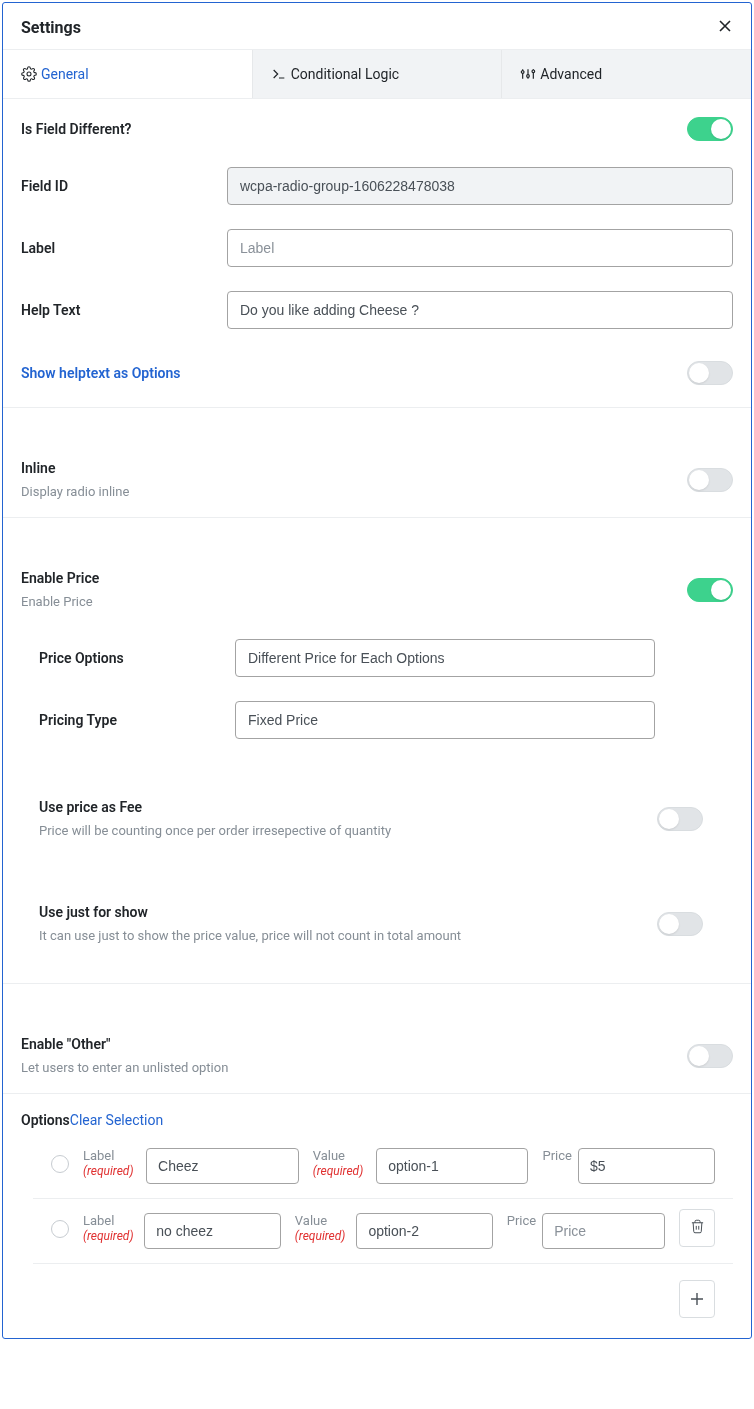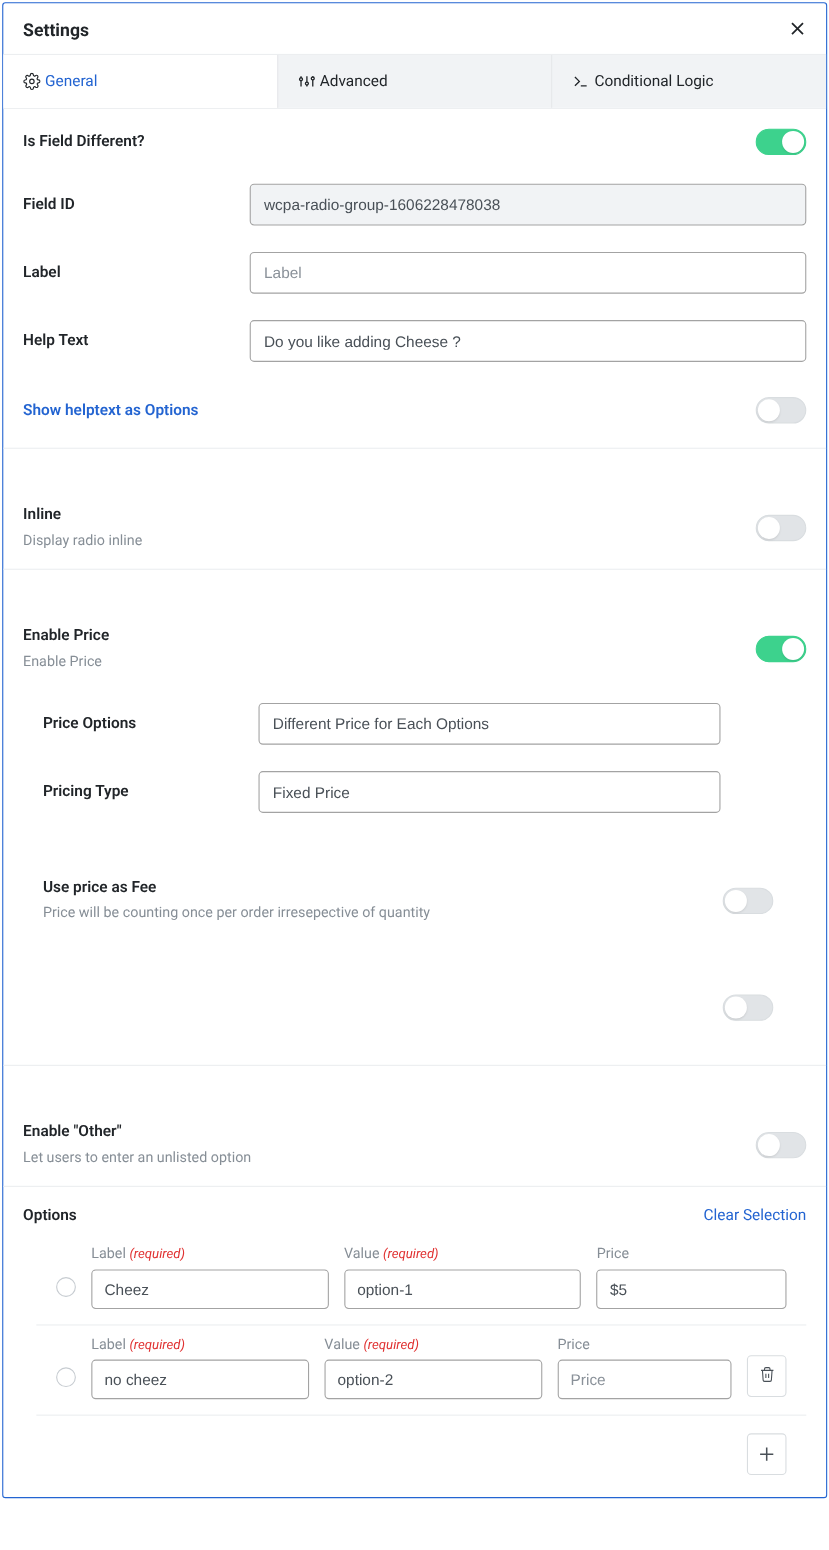--- a/index.html
+++ b/index.html
@@ -115,41 +115,40 @@
   .block-head .toggle { margin-left: auto; }
   .block-title { font-weight: 600; font-size: 14px; }
   .inner {
     padding: 18px 0 0 18px;
   }
   .inner .row { padding: 12px 0; }
   .inner .row-label { width: 180px; }
   .inner .select-like { max-width: 420px; }
   .options-head {
     display: flex;
-    justify-content: space-between;
     align-items: center;
     padding: 18px 18px 10px 18px;
   }
   .clear-link { color: #2364d1; font-size: 14px; cursor: pointer; }
   .option-row {
     display: flex;
     align-items: flex-end;
     gap: 14px;
     padding: 10px 18px 14px 18px;
     border-bottom: 1px solid #eceef0;
     margin-left: 30px;
     margin-right: 18px;
   }
   .option-row:last-of-type { border-bottom: 1px solid #eceef0; }
   .radio-circle {
     width: 18px; height: 18px; border: 1px solid #c7ccd1; border-radius: 50%;
     flex-shrink: 0;
     margin-bottom: 11px;
   }
-  .option-col { flex: 1; display: flex; flex-direction: column; gap: 6px; }
+  .option-col { flex: 1; display: flex; flex-direction: row; gap: 6px; }
   .option-col.price { flex: 0.8; }
   .option-label { font-size: 13px; color: #868e96; }
   .req { color: #e03131; font-style: italic; font-size: 12px; }
   .option-col input { padding: 9px 11px; }
   .row-actions {
     display: flex;
     gap: 6px;
     margin-bottom: 2px;
   }
   .icon-btn {
@@ -198,40 +197,40 @@
 
   <div class="tabs">
     <div class="tab active">
       <span class="tab-icon">
         <svg width="16" height="16" viewBox="0 0 24 24" fill="none" stroke="currentColor" stroke-width="1.6">
             <circle cx="12" cy="12" r="3"></circle>
             <path d="M19.4 15a1.65 1.65 0 0 0 .33 1.82l.06.06a2 2 0 1 1-2.83 2.83l-.06-.06a1.65 1.65 0 0 0-1.82-.33 1.65 1.65 0 0 0-1 1.51V21a2 2 0 0 1-4 0v-.09a1.65 1.65 0 0 0-1-1.51 1.65 1.65 0 0 0-1.82.33l-.06.06a2 2 0 1 1-2.83-2.83l.06-.06a1.65 1.65 0 0 0 .33-1.82 1.65 1.65 0 0 0-1.51-1H3a2 2 0 0 1 0-4h.09a1.65 1.65 0 0 0 1.51-1 1.65 1.65 0 0 0-.33-1.82l-.06-.06a2 2 0 1 1 2.83-2.83l.06.06a1.65 1.65 0 0 0 1.82.33h0a1.65 1.65 0 0 0 1-1.51V3a2 2 0 0 1 4 0v.09a1.65 1.65 0 0 0 1 1.51h0a1.65 1.65 0 0 0 1.82-.33l.06-.06a2 2 0 1 1 2.83 2.83l-.06.06a1.65 1.65 0 0 0-.33 1.82v0a1.65 1.65 0 0 0 1.51 1H21a2 2 0 0 1 0 4h-.09a1.65 1.65 0 0 0-1.51 1z"></path>
           </svg>
       </span>
       <span>General</span>
+    </div>
+    <div class="tab">
+      <span class="tab-icon">
+        <svg width="16" height="16" viewBox="0 0 24 24" fill="none" stroke="currentColor" stroke-width="1.8">
+            <path d="M4 6l6 6-6 6M12 18h8"></path>
+          </svg>
+      </span>
+      <span>Conditional Logic</span>
     </div>
     <div class="tab">
       <span class="tab-icon">
         <svg width="16" height="16" viewBox="0 0 24 24" fill="none" stroke="currentColor" stroke-width="1.8">
             <path d="M4 5v14M12 5v14M20 5v14"></path>
             <circle cx="4" cy="9" r="2" fill="#fff"></circle>
             <circle cx="12" cy="15" r="2" fill="#fff"></circle>
             <circle cx="20" cy="8" r="2" fill="#fff"></circle>
           </svg>
       </span>
       <span>Advanced</span>
     </div>
-    <div class="tab">
-      <span class="tab-icon">
-        <svg width="16" height="16" viewBox="0 0 24 24" fill="none" stroke="currentColor" stroke-width="1.8">
-            <path d="M4 6l6 6-6 6M12 18h8"></path>
-          </svg>
-      </span>
-      <span>Conditional Logic</span>
-    </div>
   </div>
 
   <div class="row section">
     <div class="row-label">Is Field Different?</div>
     <div class="row-control"></div>
     <div class="toggle on">
         <div class="knob"></div>
       </div>
   </div>
 
@@ -298,20 +297,24 @@
             <div class="desc">Price will be counting once per order irresepective of quantity</div>
           </div>
           <div class="toggle">
               <div class="knob"></div>
             </div>
         </div>
       </div>
 
       <div class="sub-block" style="padding-left:0;padding-right:30px;">
         <div class="block-head">
+          <div>
+            <div class="block-title">Use just for show</div>
+            <div class="desc">It can use just to show the price value, price will not count in total amount</div>
+          </div>
           <div class="toggle">
               <div class="knob"></div>
             </div>
         </div>
       </div>
     </div>
   </div>
 
   <div class="section block">
     <div class="block-head">

